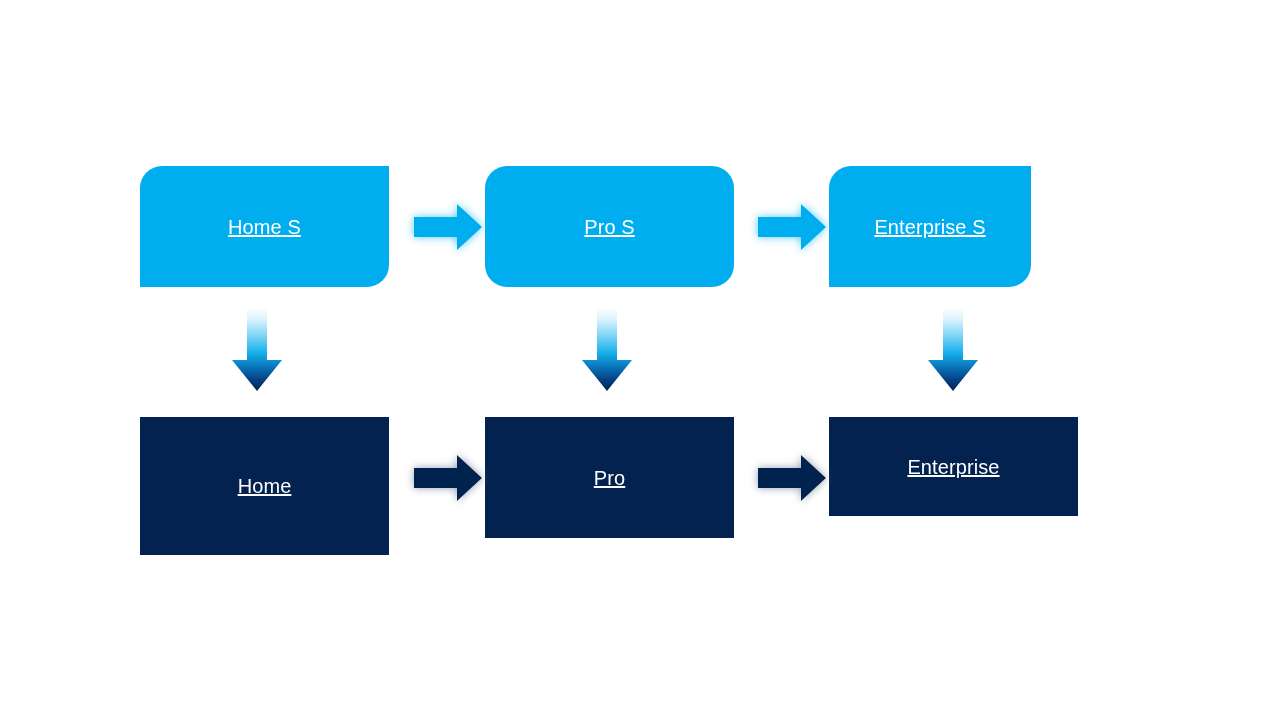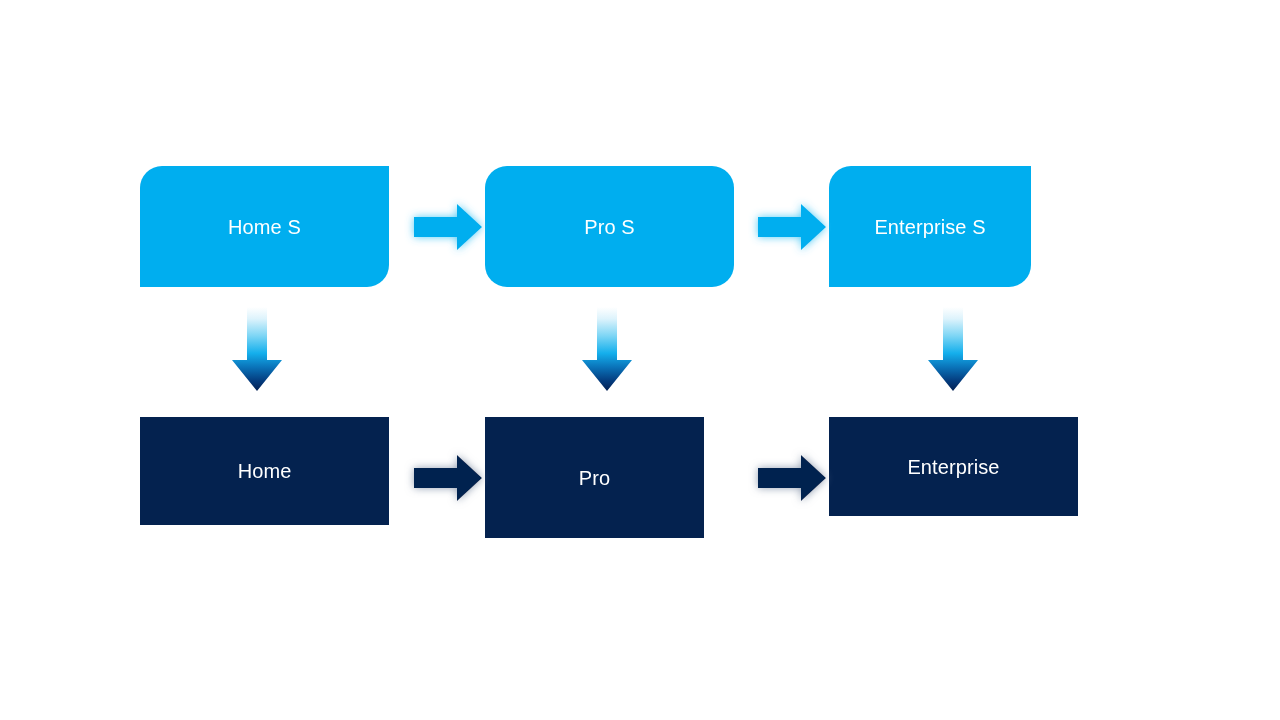--- a/index.html
+++ b/index.html
@@ -48,20 +48,21 @@
 
   
   .node-product {
     background: #04224F;
     border-radius: 0;
   }
 
   .node-label {
     display: block;
     pointer-events: none;
+    text-decoration: underline;
   }
 
   
   .arrow {
     position: absolute;
     pointer-events: none;
   }
   .arrow svg {
     display: block;
     overflow: visible;
@@ -77,25 +78,25 @@
   </div>
 
   <div class="node node-service" style="left:485px; top:166px; width:249px; height:121px;border-radius:22px;">
     <span class="node-label">Pro S</span>
   </div>
 
   <div class="node node-service" style="left:829px; top:166px; width:202px; height:121px;">
     <span class="node-label">Enterprise S</span>
   </div>
 
-  <div class="node node-product" style="left:140px; top:417px; width:249px; height:108px;">
+  <div class="node node-product" style="left:140px; top:417px; width:249px; height:138px;">
     <span class="node-label">Home</span>
   </div>
 
-  <div class="node node-product" style="left:485px; top:417px; width:219px; height:121px;">
+  <div class="node node-product" style="left:485px; top:417px; width:249px; height:121px;">
     <span class="node-label">Pro</span>
   </div>
 
   <div class="node node-product" style="left:829px; top:417px; width:249px; height:99px;">
     <span class="node-label">Enterprise</span>
   </div>
 
   <svg width="0" height="0" style="position:absolute;left:0;top:0;" aria-hidden="true">
     <defs>
       <linearGradient id="vArrowGrad" x1="0" y1="0" x2="0" y2="1">

